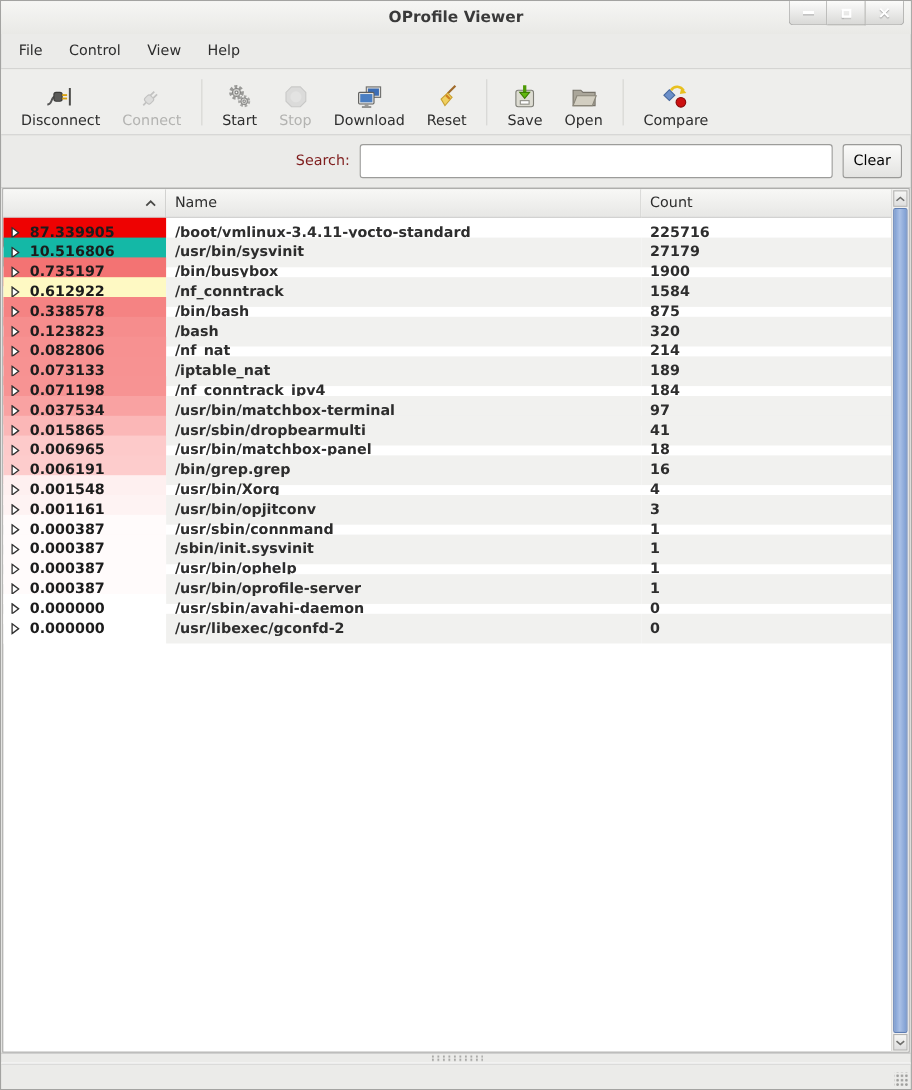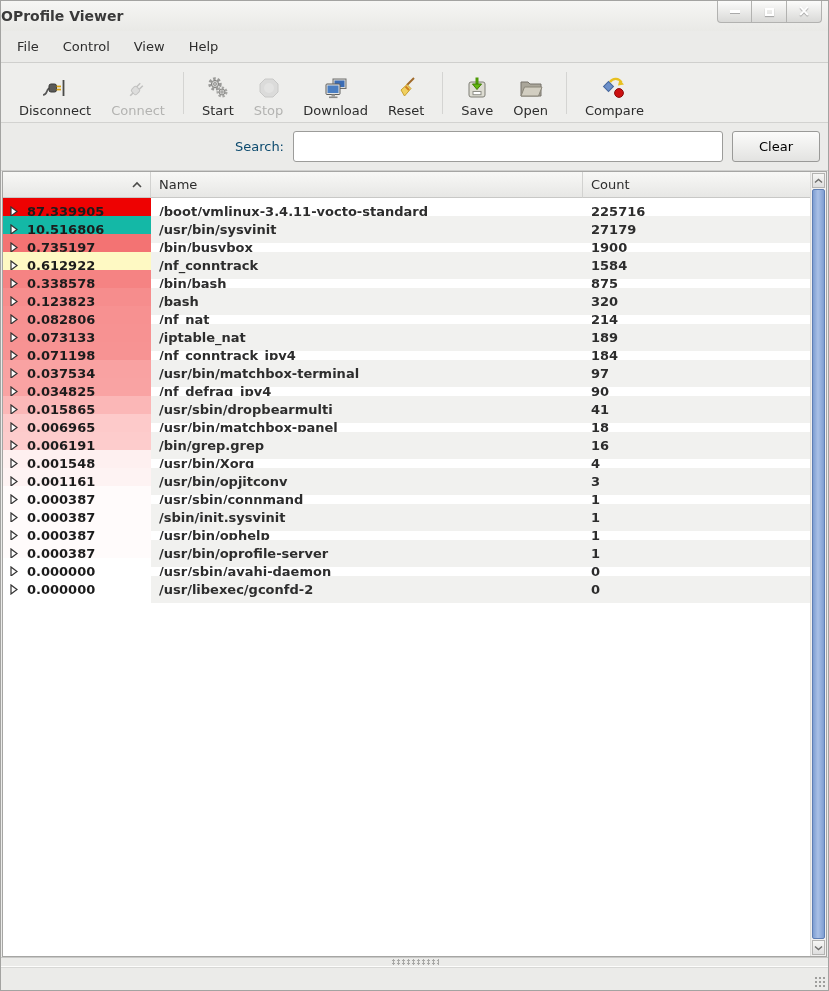--- a/index.html
+++ b/index.html
@@ -2,21 +2,21 @@
 <html><head>
 <meta charset="utf-8">
 <style>
   * { margin:0; padding:0; box-sizing:border-box; }
   html,body { width:829px; height:991px; }
   body { font-family:"DejaVu Sans", sans-serif; font-size:13px; color:#2d2d2d; background:#ebebe9; }
   .window { width:829px; height:991px; border:1px solid #a3a3a1; background:#ebebe9; display:flex; flex-direction:column; position:relative; }
 
   
   .titlebar { height:30px; background:linear-gradient(#f6f6f4,#e9e9e6); position:relative; flex:0 0 auto; }
-  .title { line-height:30px; font-weight:bold; font-size:14px; color:#3a3a3a; }
+  .title { text-align:center; line-height:30px; font-weight:bold; font-size:14px; color:#3a3a3a; }
   .win-controls { position:absolute; top:0; right:6px; display:flex; }
   .win-btn { width:35px; height:22px; border:1px solid #b2b2b0; border-top:none; background:linear-gradient(#fcfcfb,#d9d9d7); display:flex; align-items:center; justify-content:center; cursor:default; }
   .win-btn:first-child { border-radius:0 0 0 4px; }
   .win-btn:last-child { border-radius:0 0 4px 0; }
   .win-btn + .win-btn { border-left:none; }
   .glyph-min { width:10px; height:3px; background:#fff; box-shadow:0 1px 0 #aaa; }
   .glyph-max { width:9px; height:8px; border:2px solid #fff; box-shadow:0 1px 1px #aaa; }
   .glyph-close { color:#fff; font-weight:bold; font-size:15px; line-height:1; text-shadow:0 1px 1px #999; }
 
   
@@ -27,23 +27,23 @@
   .toolbar { height:60px; display:flex; align-items:center; padding-left:8px; background:#eeeeec; border-bottom:1px solid #d2d2d0; flex:0 0 auto; }
   .tb-btn { display:flex; flex-direction:column; align-items:center; justify-content:flex-end; height:54px; padding:2px 10px; border-radius:3px; cursor:default; }
   .tb-icon { height:26px; display:flex; align-items:center; justify-content:center; }
   .tb-label { font-size:13px; margin-top:2px; white-space:nowrap; }
   .tb-btn.disabled .tb-label { color:#b3b3b1; }
   .tb-btn.disabled .tb-icon { opacity:.45; filter:grayscale(1); }
   .tb-sep { width:1px; height:42px; background:#d4d4d2; margin:0 8px; }
 
   
   .searchbar { height:48px; display:flex; align-items:center; justify-content:flex-end; gap:9px; padding-right:8px; border-bottom:1px solid #cfcfcd; flex:0 0 auto; }
-  .search-label { color:#0c4a6e; }
+  .search-label { color:#7f1d1d; }
   .search-input { width:430px; height:31px; border:1px solid #9c9c9a; border-radius:3px; background:#fff; padding:0 8px; font:13px "DejaVu Sans",sans-serif; outline:none; }
-  .clear-btn { height:31px; padding:0 26px; border:1px solid #9a9a98; border-radius:3px; background:linear-gradient(#fbfbfa,#e3e3e1); font:13px "DejaVu Sans",sans-serif; cursor:default; }
+  .clear-btn { height:31px; padding:0 9px; border:1px solid #9a9a98; border-radius:3px; background:linear-gradient(#fbfbfa,#e3e3e1); font:13px "DejaVu Sans",sans-serif; cursor:default; }
 
   
   .table-frame { flex:1 1 auto; margin:0 1px; background:#fff; border:1px solid #a6a6a4; position:relative; overflow:hidden; }
   .vscroll { position:absolute; top:0; right:0; bottom:0; width:16px; background:#f1f0ef; border-left:1px solid #dcdcda; }
   .vs-btn { position:absolute; left:1px; right:1px; height:15px; background:linear-gradient(#f6f6f4,#dedede); border:1px solid #b3b3b1; display:flex; align-items:center; justify-content:center; }
   .vs-up { top:1px; } .vs-down { bottom:1px; }
   .vs-thumb { position:absolute; left:1px; right:1px; top:17px; bottom:17px; border-radius:2px; border:1px solid #5e7eb4; background:linear-gradient(90deg,#7e9ed2,#a9c0e6 45%,#7e9ed2); }
 
   .hrow { display:flex; height:26px; width:811px; }
   .hcell { background:linear-gradient(#f8f8f6,#e7e7e5); border-bottom:1px solid #c8c8c6; border-right:1px solid #d2d2d0; line-height:25px; padding-left:8px; overflow:hidden; cursor:default; }
@@ -308,30 +308,20 @@
         <div class="trow alt">
           <div class="cell c-pct" style="background: rgb(249, 162, 162);">
             <svg class="expander" width="8" height="11" viewBox="0 0 8 11">
               <polygon points="1,1 7,5.5 1,10" fill="#fff" stroke="#333" stroke-width="1.2"></polygon>
             </svg>
             <span class="pct-text">0.037534</span>
           </div>
           <div class="cell c-name">/usr/bin/matchbox-terminal</div>
           <div class="cell c-count">97</div>
         </div>
-        <div class="trow">
-          <div class="cell c-pct" style="background: rgb(249, 163, 163);">
-            <svg class="expander" width="8" height="11" viewBox="0 0 8 11">
-              <polygon points="1,1 7,5.5 1,10" fill="#fff" stroke="#333" stroke-width="1.2"></polygon>
-            </svg>
-            <span class="pct-text">0.034825</span>
-          </div>
-          <div class="cell c-name">/nf_defrag_ipv4</div>
-          <div class="cell c-count">90</div>
-        </div>
         <div class="trow alt">
           <div class="cell c-pct" style="background: rgb(251, 183, 183);">
             <svg class="expander" width="8" height="11" viewBox="0 0 8 11">
               <polygon points="1,1 7,5.5 1,10" fill="#fff" stroke="#333" stroke-width="1.2"></polygon>
             </svg>
             <span class="pct-text">0.015865</span>
           </div>
           <div class="cell c-name">/usr/sbin/dropbearmulti</div>
           <div class="cell c-count">41</div>
         </div>

